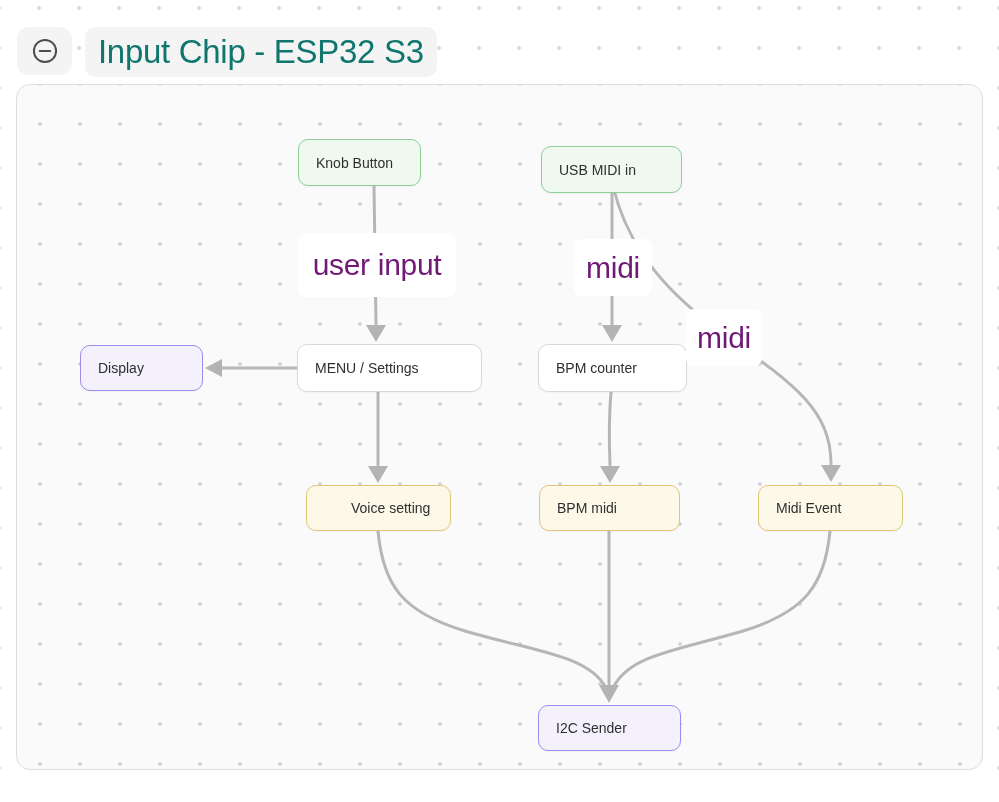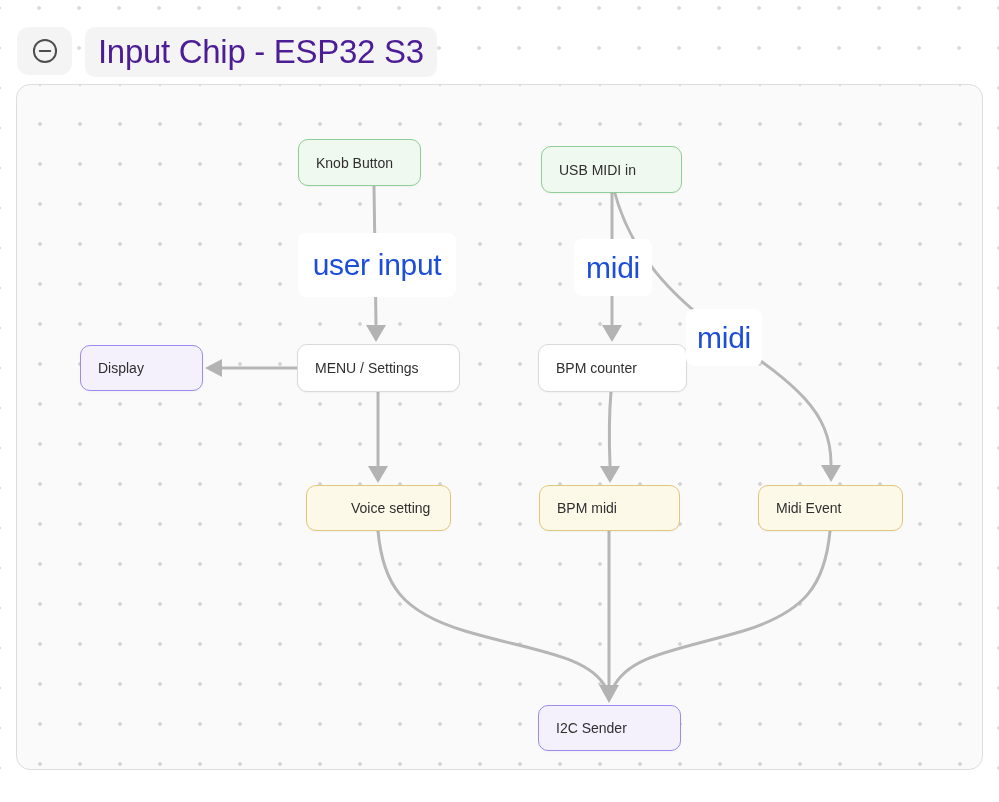--- a/index.html
+++ b/index.html
@@ -19,21 +19,21 @@
     width: 55px; height: 48px;
     background: #f4f4f4; border-radius: 12px;
     display: flex; align-items: center; justify-content: center;
     cursor: pointer; border: none;
   }
   .title-pill {
     position: absolute; left: 85px; top: 27px;
     height: 50px; padding: 0 13px;
     background: #f4f4f4; border-radius: 10px;
     display: flex; align-items: center;
-    font-size: 33px; font-weight: 500; color: #4c1d95;
+    font-size: 33px; font-weight: 500; color: #0f766e;
     letter-spacing: -0.3px; white-space: nowrap;
   }
 
   
   .canvas {
     position: absolute; left: 16px; top: 84px;
     width: 967px; height: 686px;
     background-color: #fafafa;
     background-image: radial-gradient(circle, #d6d6d6 1.8px, transparent 2px);
     background-size: 40px 40px;
@@ -58,33 +58,33 @@
     cursor: pointer;
   }
   .node.green  { background: #f0f9f0; border: 1.5px solid #8fce96; }
   .node.white  { background: #ffffff; border: 1.5px solid #d9d9d9; }
   .node.yellow { background: #fdf9e9; border: 1.5px solid #e2c77a; }
   .node.purple { background: #f4f1fd; border: 1.5px solid #9c8cec; text-align: center; }
 
   .n-knob    { left: 281px; top: 54px;  width: 123px; height: 47px; }
   .n-usb     { left: 524px; top: 54px;  width: 141px; height: 47px; margin-top: 7px; }
   .n-display { left: 63px;  top: 260px; width: 123px; height: 46px; }
-  .n-menu    { left: 280px; top: 259px; width: 163px; height: 48px; }
+  .n-menu    { left: 280px; top: 259px; width: 185px; height: 48px; }
   .n-bpmc    { left: 521px; top: 259px; width: 149px; height: 48px; }
   .n-voice   { left: 289px; top: 400px; width: 145px; height: 46px; padding-left: 44px; }
   .n-bpme    { left: 522px; top: 400px; width: 141px; height: 46px; }
   .n-midie   { left: 741px; top: 400px; width: 145px; height: 46px; }
   .n-i2c     { left: 521px; top: 620px; width: 143px; height: 46px; }
 
   
   .edge-label {
     position: absolute;
     background: #ffffff; border-radius: 8px;
     display: flex; align-items: center; justify-content: center;
-    font-size: 30px; color: #1d4ed8; letter-spacing: -0.3px;
+    font-size: 30px; color: #701a75; letter-spacing: -0.3px;
     white-space: nowrap; cursor: pointer;
   }
   .l-userinput { left: 281px; top: 148px; width: 158px; height: 64px; }
   .l-midi1     { left: 557px; top: 154px; width: 78px;  height: 57px; }
   .l-midi2     { left: 669px; top: 224px; width: 76px;  height: 57px; }
 </style>
 </head>
 <body>
 
 <button class="collapse-btn">

